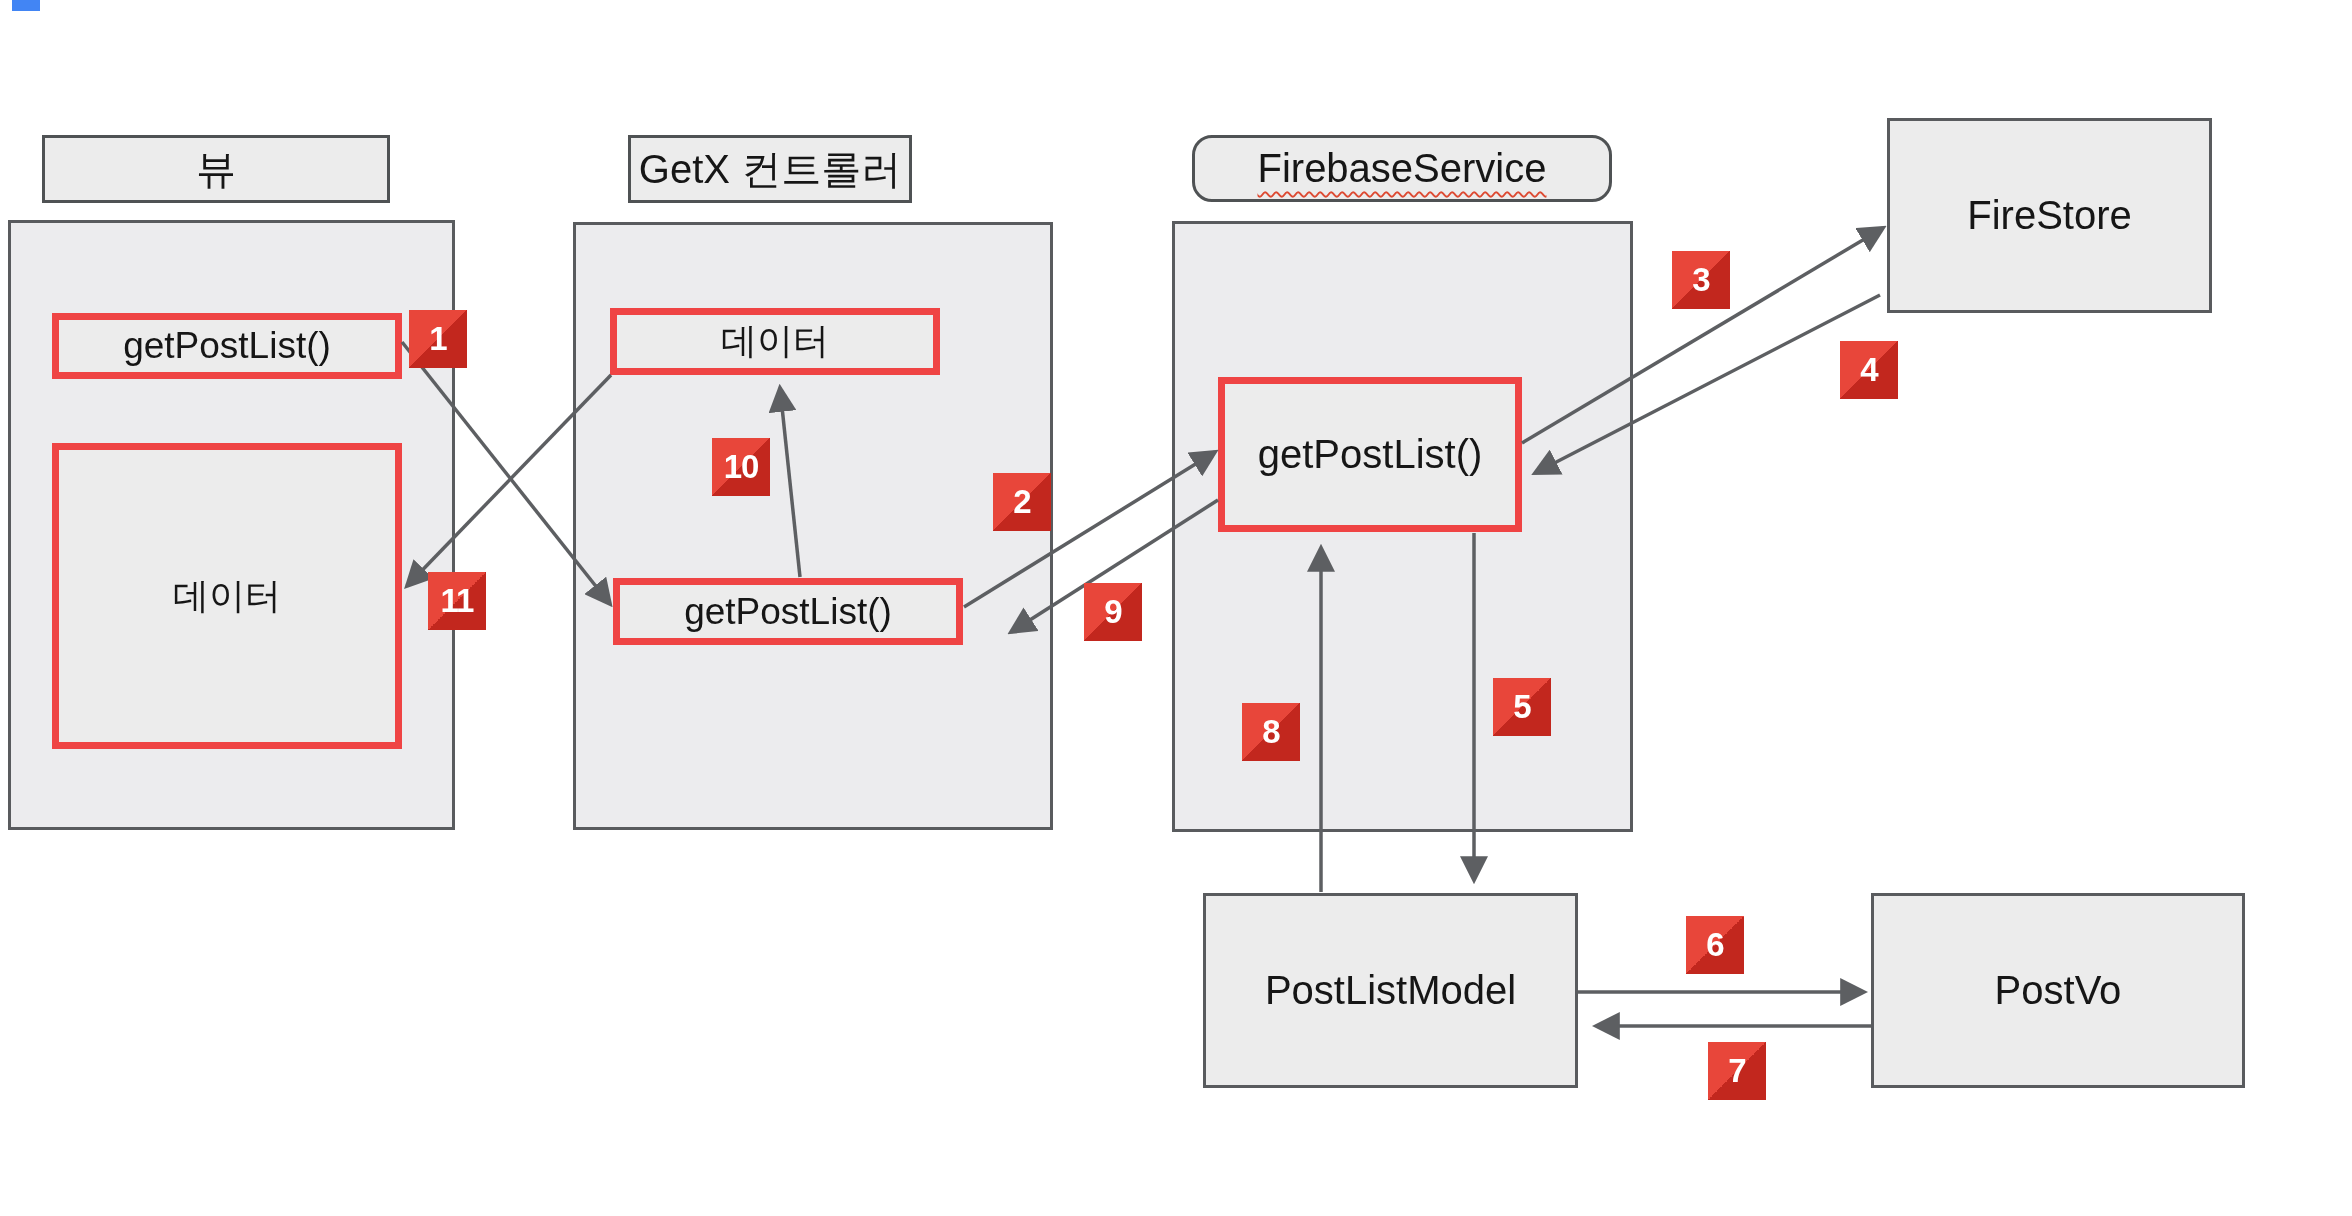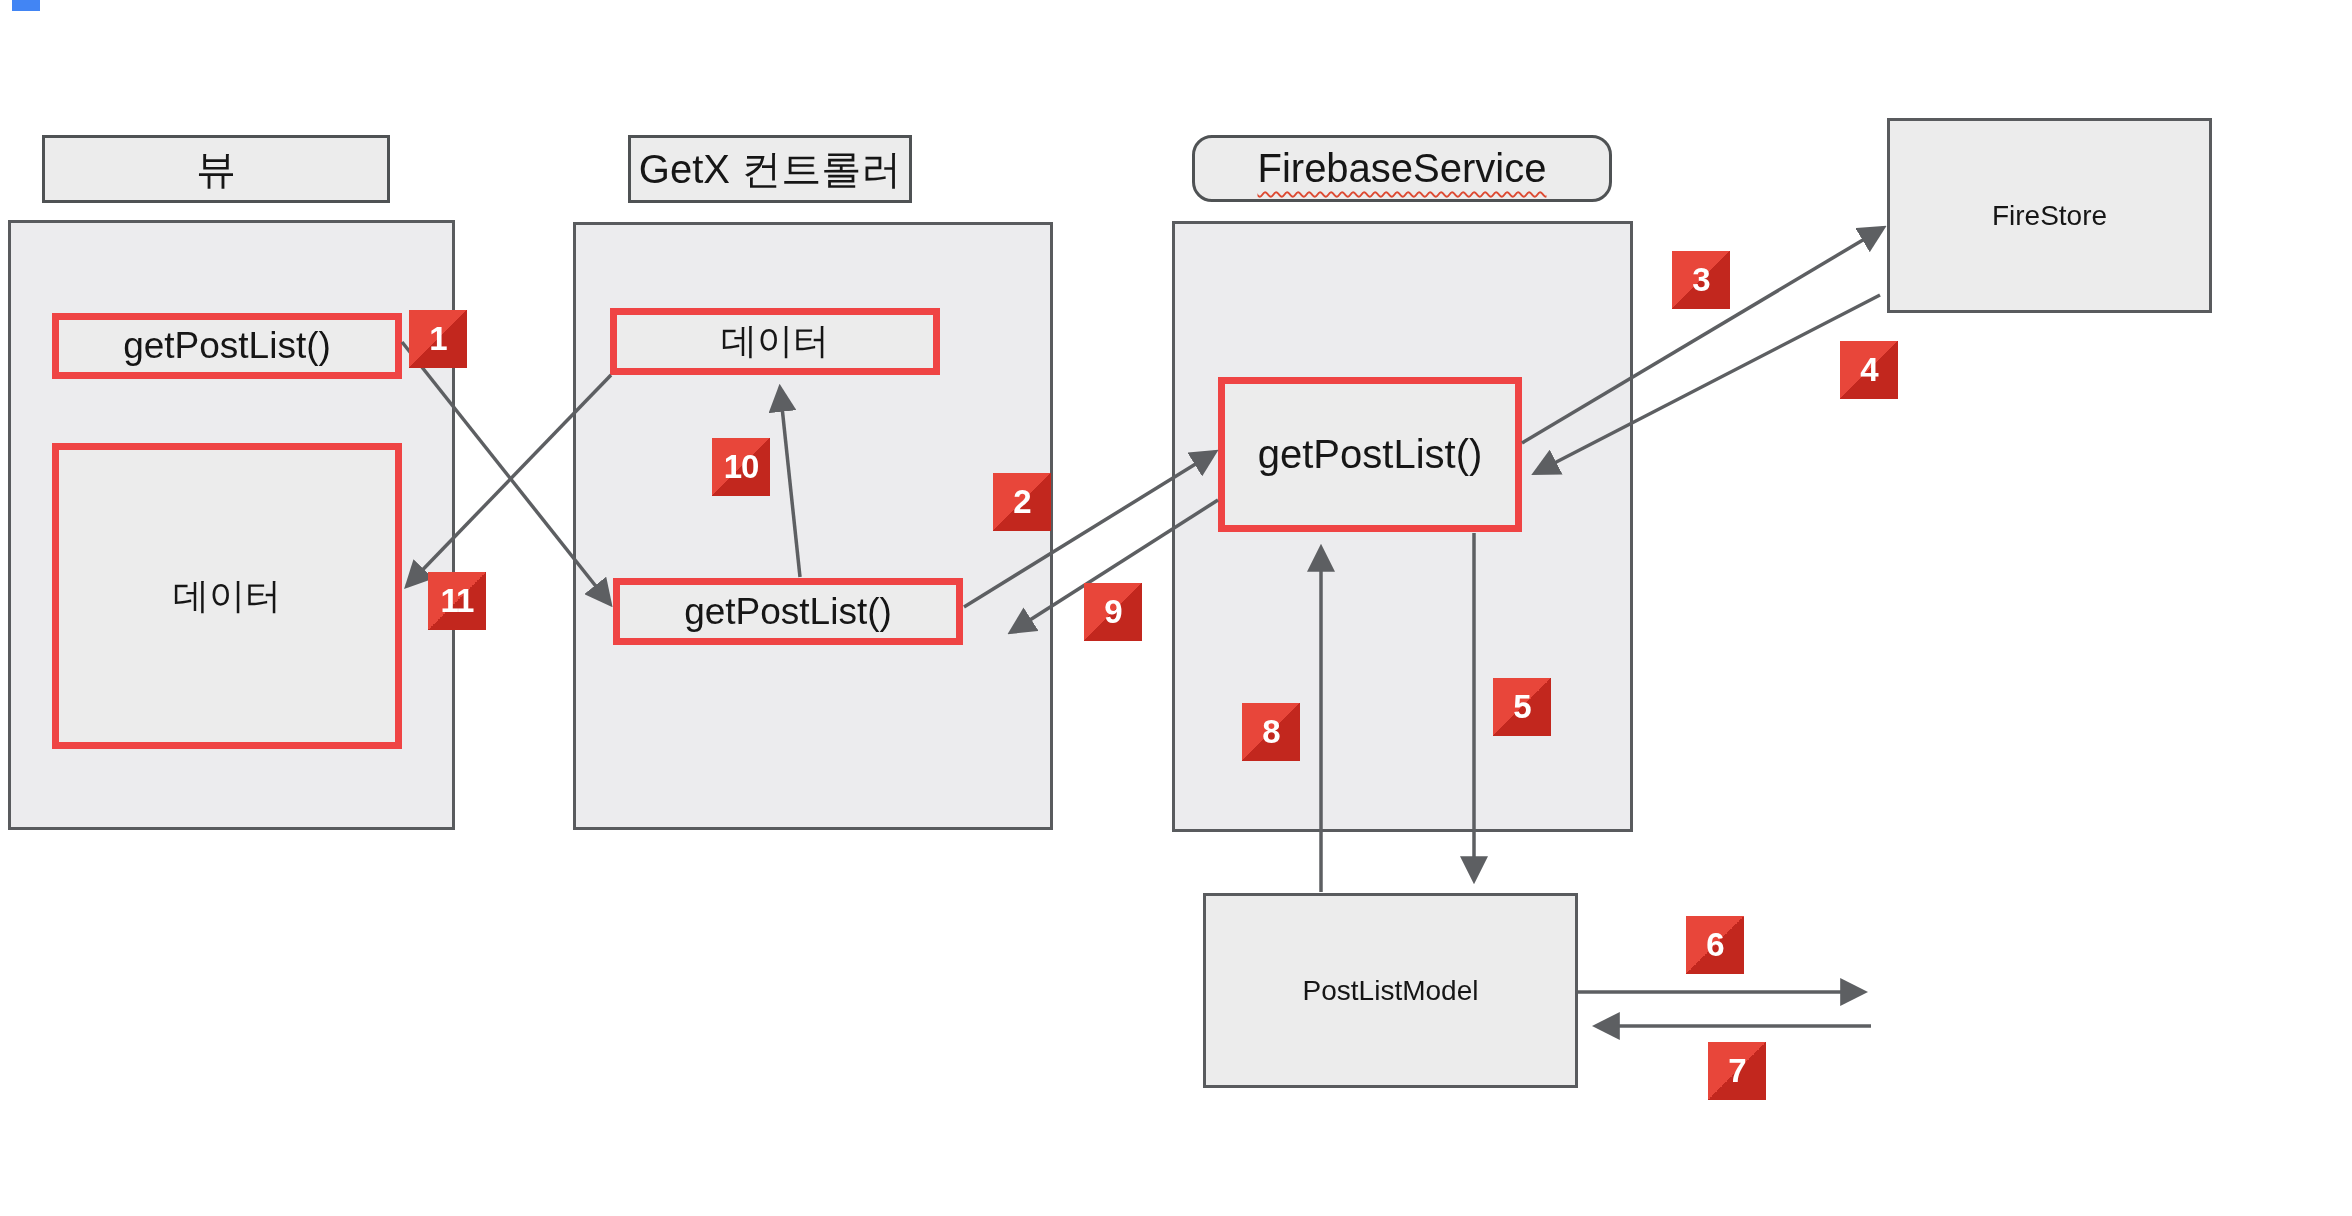--- a/index.html
+++ b/index.html
@@ -16,21 +16,21 @@
     position:absolute;background:#ececee;border:3px solid #595b5e;box-sizing:border-box;
   }
   .innerbox{
     position:absolute;background:#ececec;border:7px solid #ef4444;
     display:flex;align-items:center;justify-content:center;
     font-size:37px;box-sizing:border-box;
   }
   .bigbox{
     position:absolute;background:#ececec;border:3px solid #595b5e;
     display:flex;align-items:center;justify-content:center;
-    font-size:28px;box-sizing:border-box;
+    font-size:40px;box-sizing:border-box;
   }
   .badge{
     position:absolute;width:58px;height:58px;
     background:linear-gradient(135deg,#e8463a 0%,#e8463a 50%,#c2271e 50%,#c2271e 100%);
     color:#ffffff;display:flex;align-items:center;justify-content:center;
     font-size:33px;font-weight:bold;letter-spacing:-1px;
   }
   .arrows{position:absolute;left:0;top:0;width:2352px;height:1216px;pointer-events:none;}
   .squiggle{
     text-decoration:underline;
@@ -78,20 +78,23 @@
     <span>getPostList()</span>
   </div>
 
   <div class="bigbox" style="left:1887px;top:118px;width:325px;height:195px;">
     <span>FireStore</span>
   </div>
 
   <div class="bigbox" style="left:1203px;top:893px;width:375px;height:195px;">
     <span>PostListModel</span>
   </div>
+  <div class="bigbox" style="left:1871px;top:893px;width:374px;height:195px;">
+    <span>PostVo</span>
+  </div>
 
   <svg class="arrows" viewBox="0 0 2352 1216">
     <defs>
       <marker id="ah" viewBox="0 0 10 10" refX="8.5" refY="5" markerWidth="8" markerHeight="8" orient="auto-start-reverse">
         <path d="M0,0 L10,5 L0,10 z" fill="#5d5f62"></path>
       </marker>
     </defs>
     <g stroke="#5d5f62" stroke-width="3.5" fill="none">
       <line x1="402" y1="342" x2="610" y2="604" marker-end="url(#ah)"></line>
       <line x1="964" y1="607" x2="1215" y2="452" marker-end="url(#ah)"></line>

